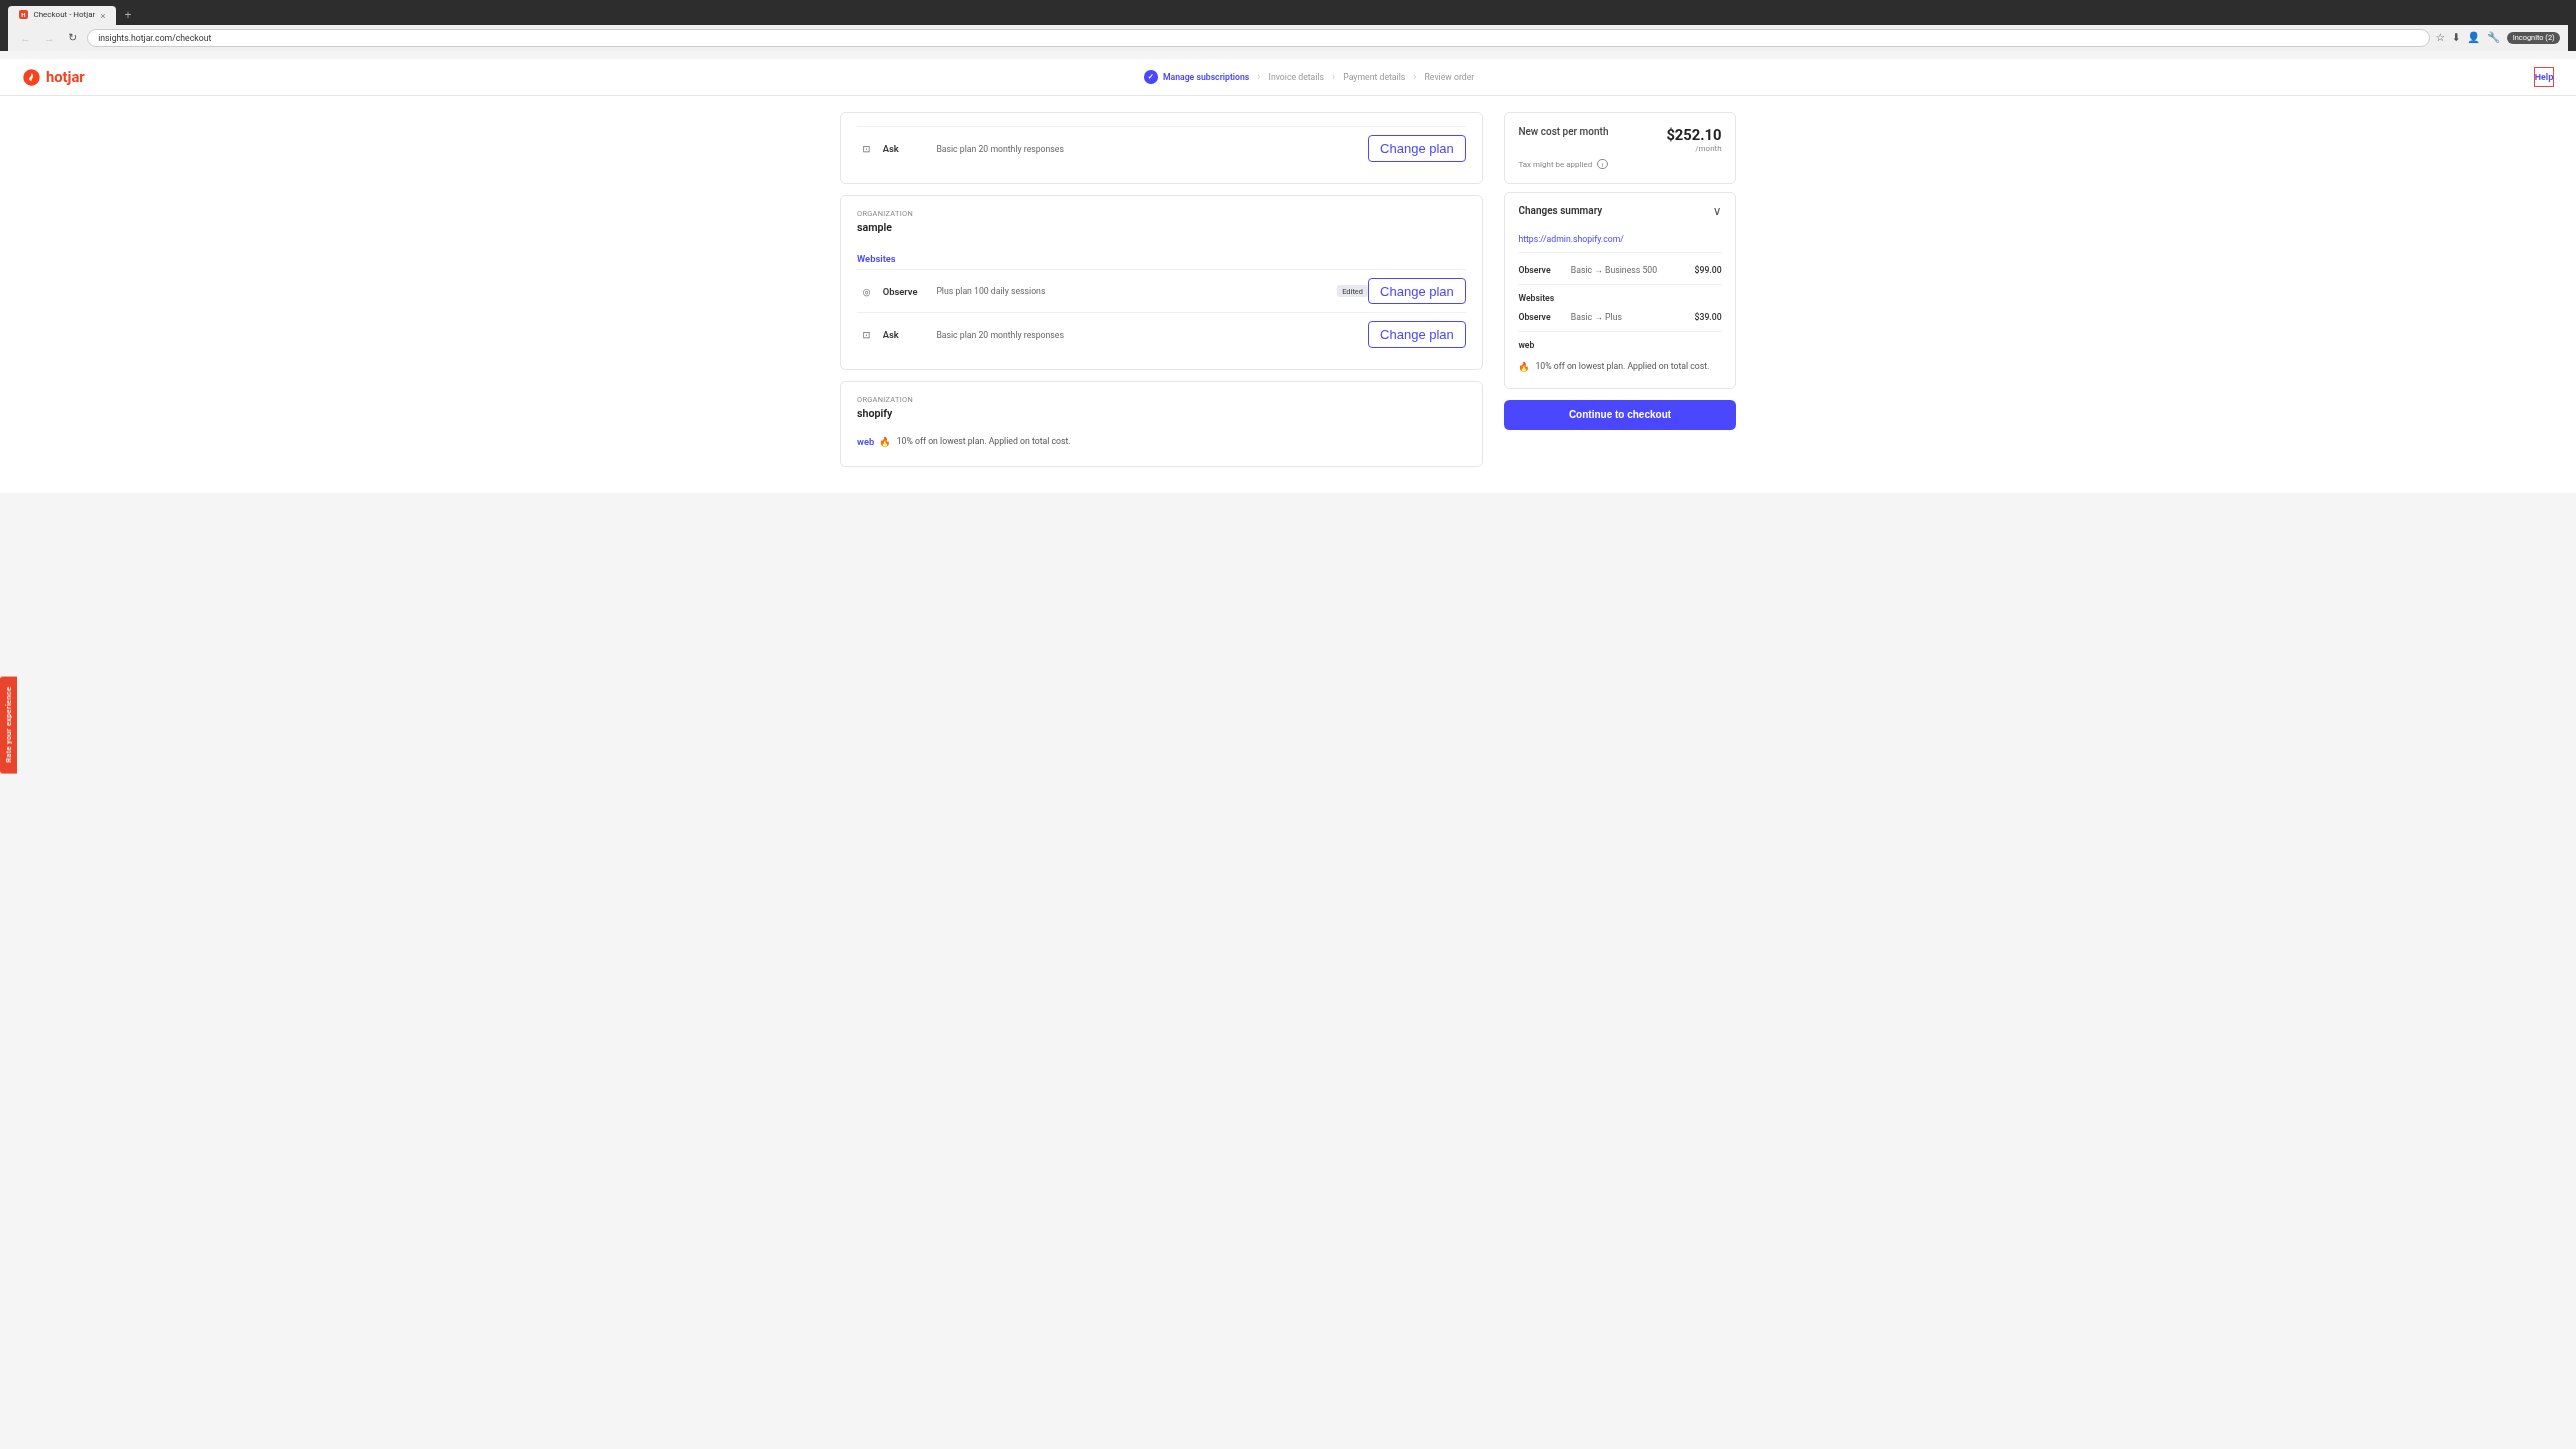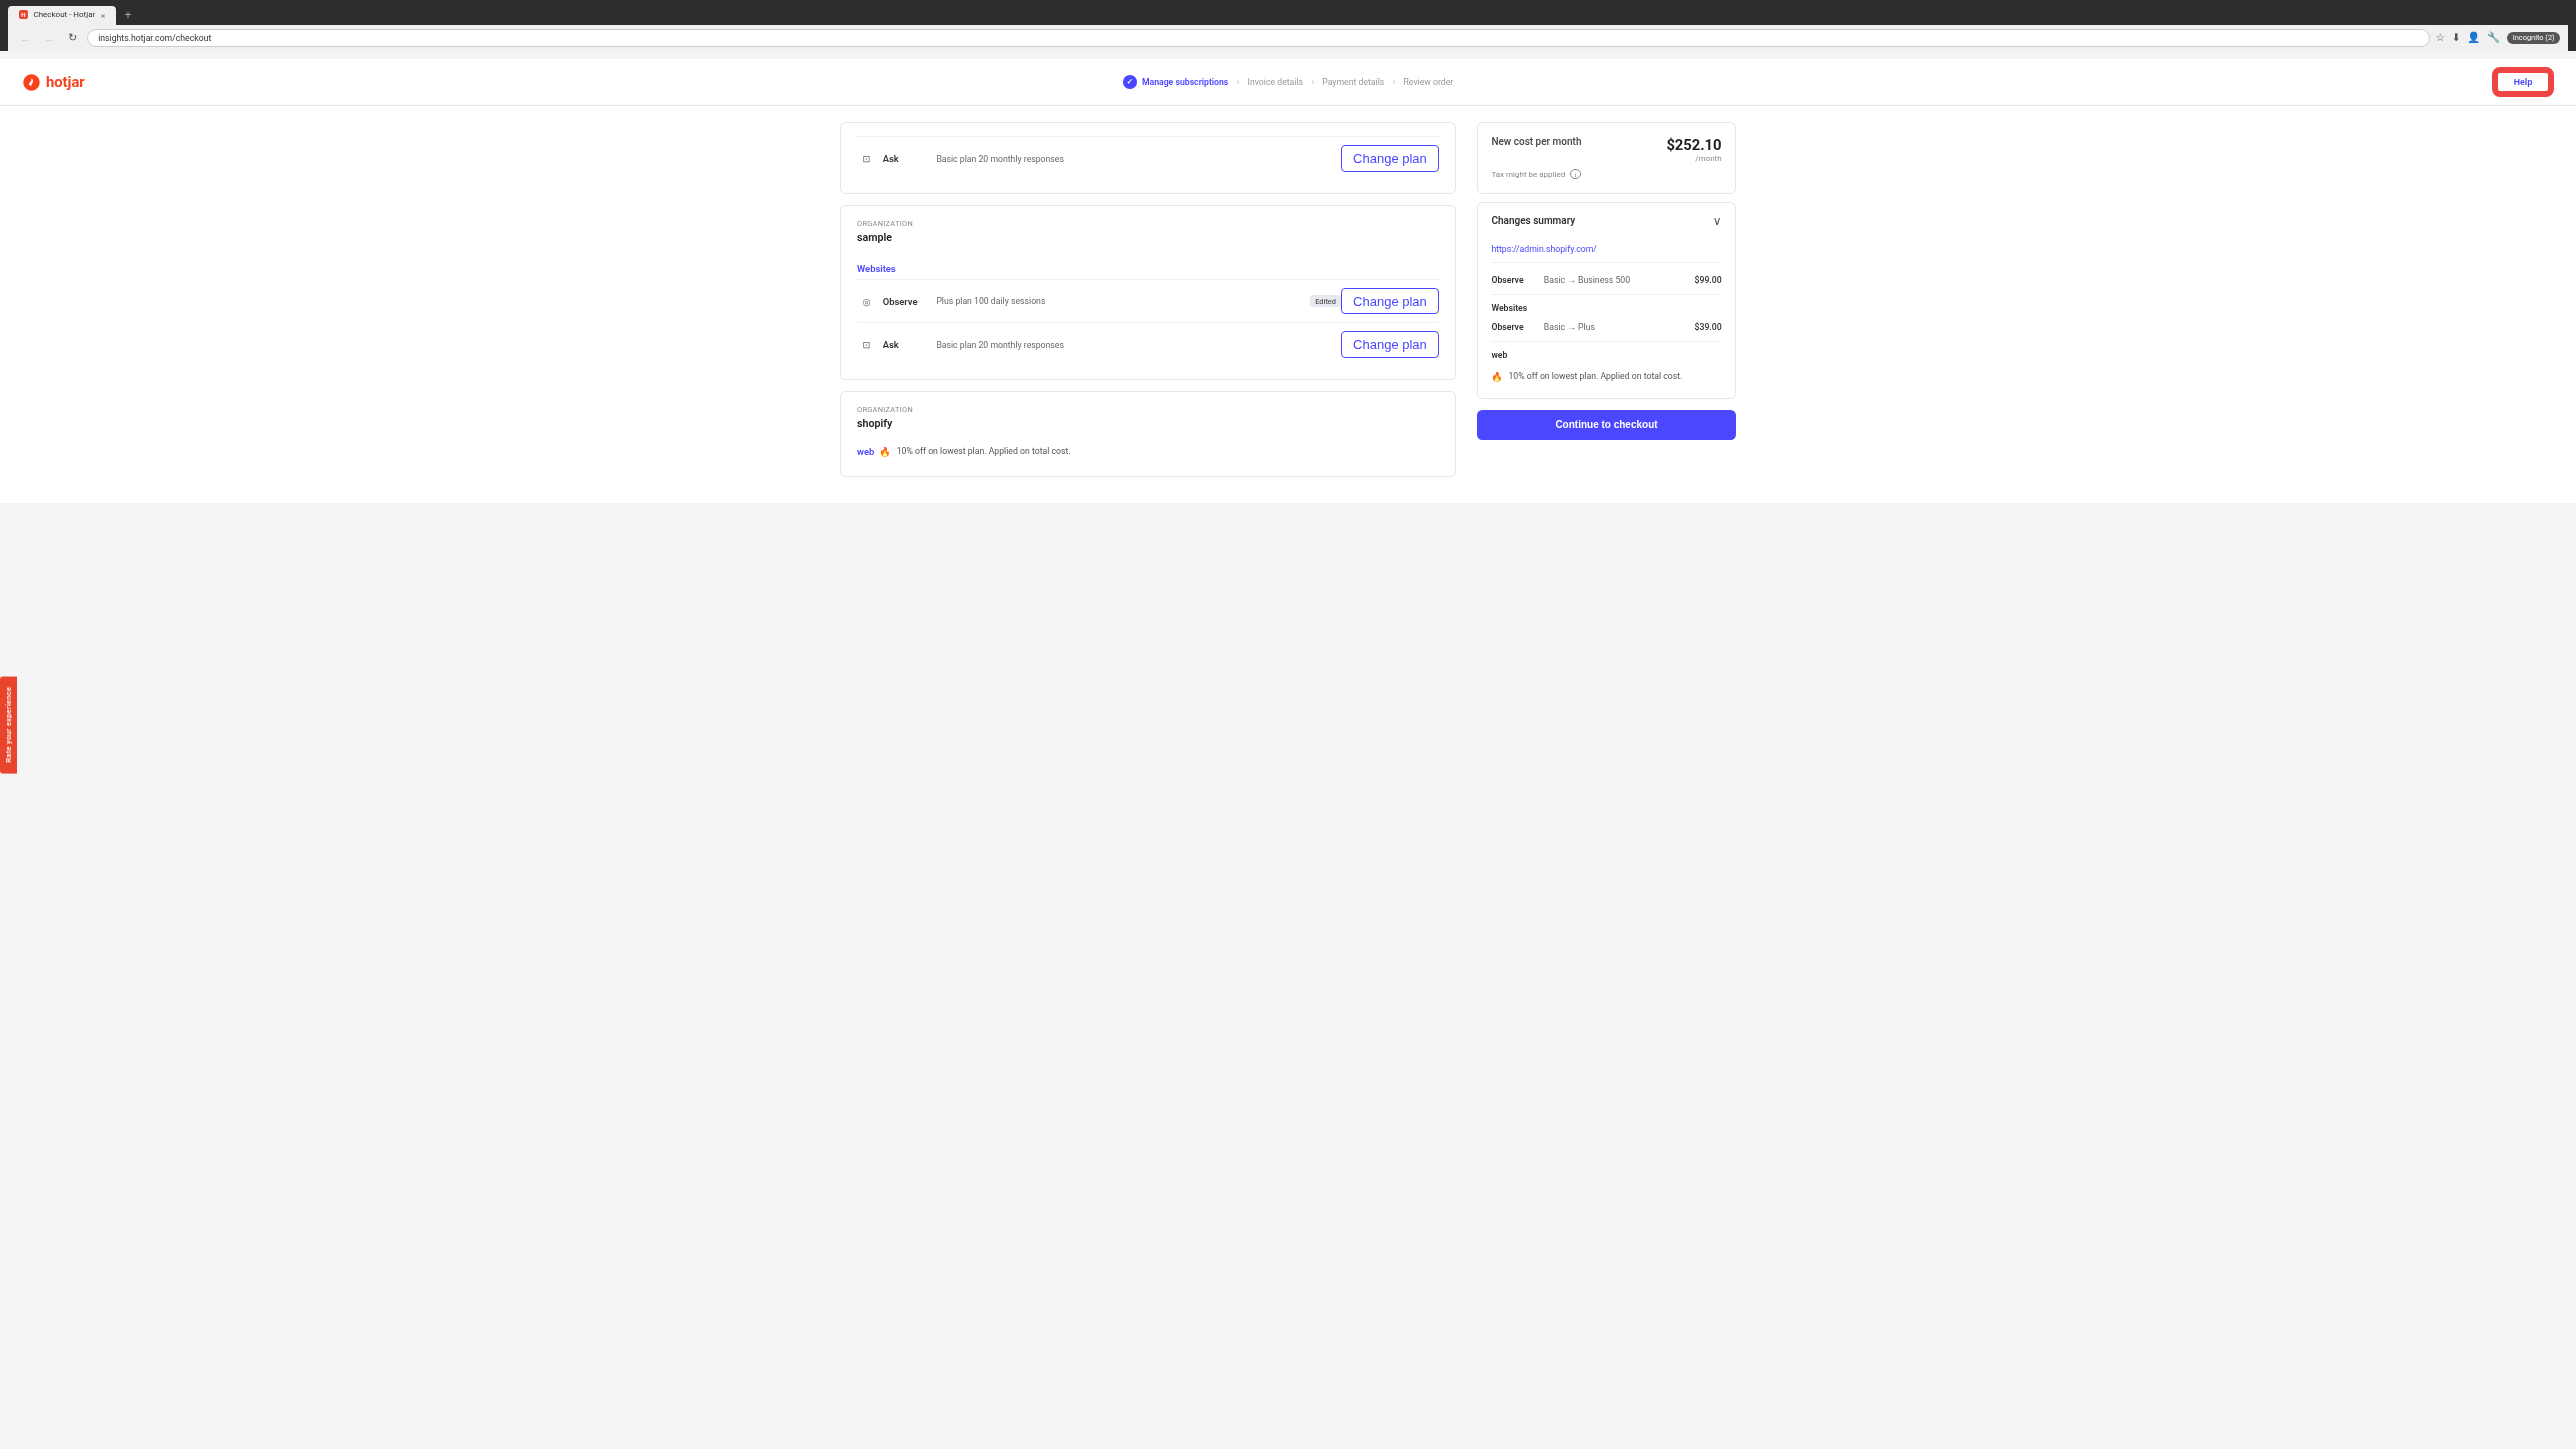--- a/index.html
+++ b/index.html
@@ -164,25 +164,25 @@
       align-items: center;
       justify-content: center;
       color: white;
       font-size: 7.4px;
     }
     .breadcrumb-arrow {
       color: #ccc;
       font-size: 10.7px;
     }
     .help-btn {
-      border: 6px solid #ef4444;
+      border: 1px solid #ef4444;
       color: #4a47ff;
       background: white;
-      padding: 4px 16px;
-      border-radius: 8px;
+      padding: 4px 0;
+      border-radius: 0;
       font-size: 8.7px;
       font-weight: 600;
       cursor: pointer;
     }
 
     
     .main-content {
       display: flex;
       gap: 0;
       max-width: 939px;
@@ -294,21 +294,21 @@
       font-size: 8.7px;
     }
     .web-link {
       color: #4a47ff;
       text-decoration: none;
       font-weight: 600;
     }
 
     
     .right-panel {
-      width: 259px;
+      width: 232px;
       flex-shrink: 0;
     }
     .cost-card {
       background: white;
       border: 0.7px solid #e5e5e5;
       border-radius: 5.4px;
       padding: 13.4px;
       margin-bottom: 0;
     }
     .cost-header {

